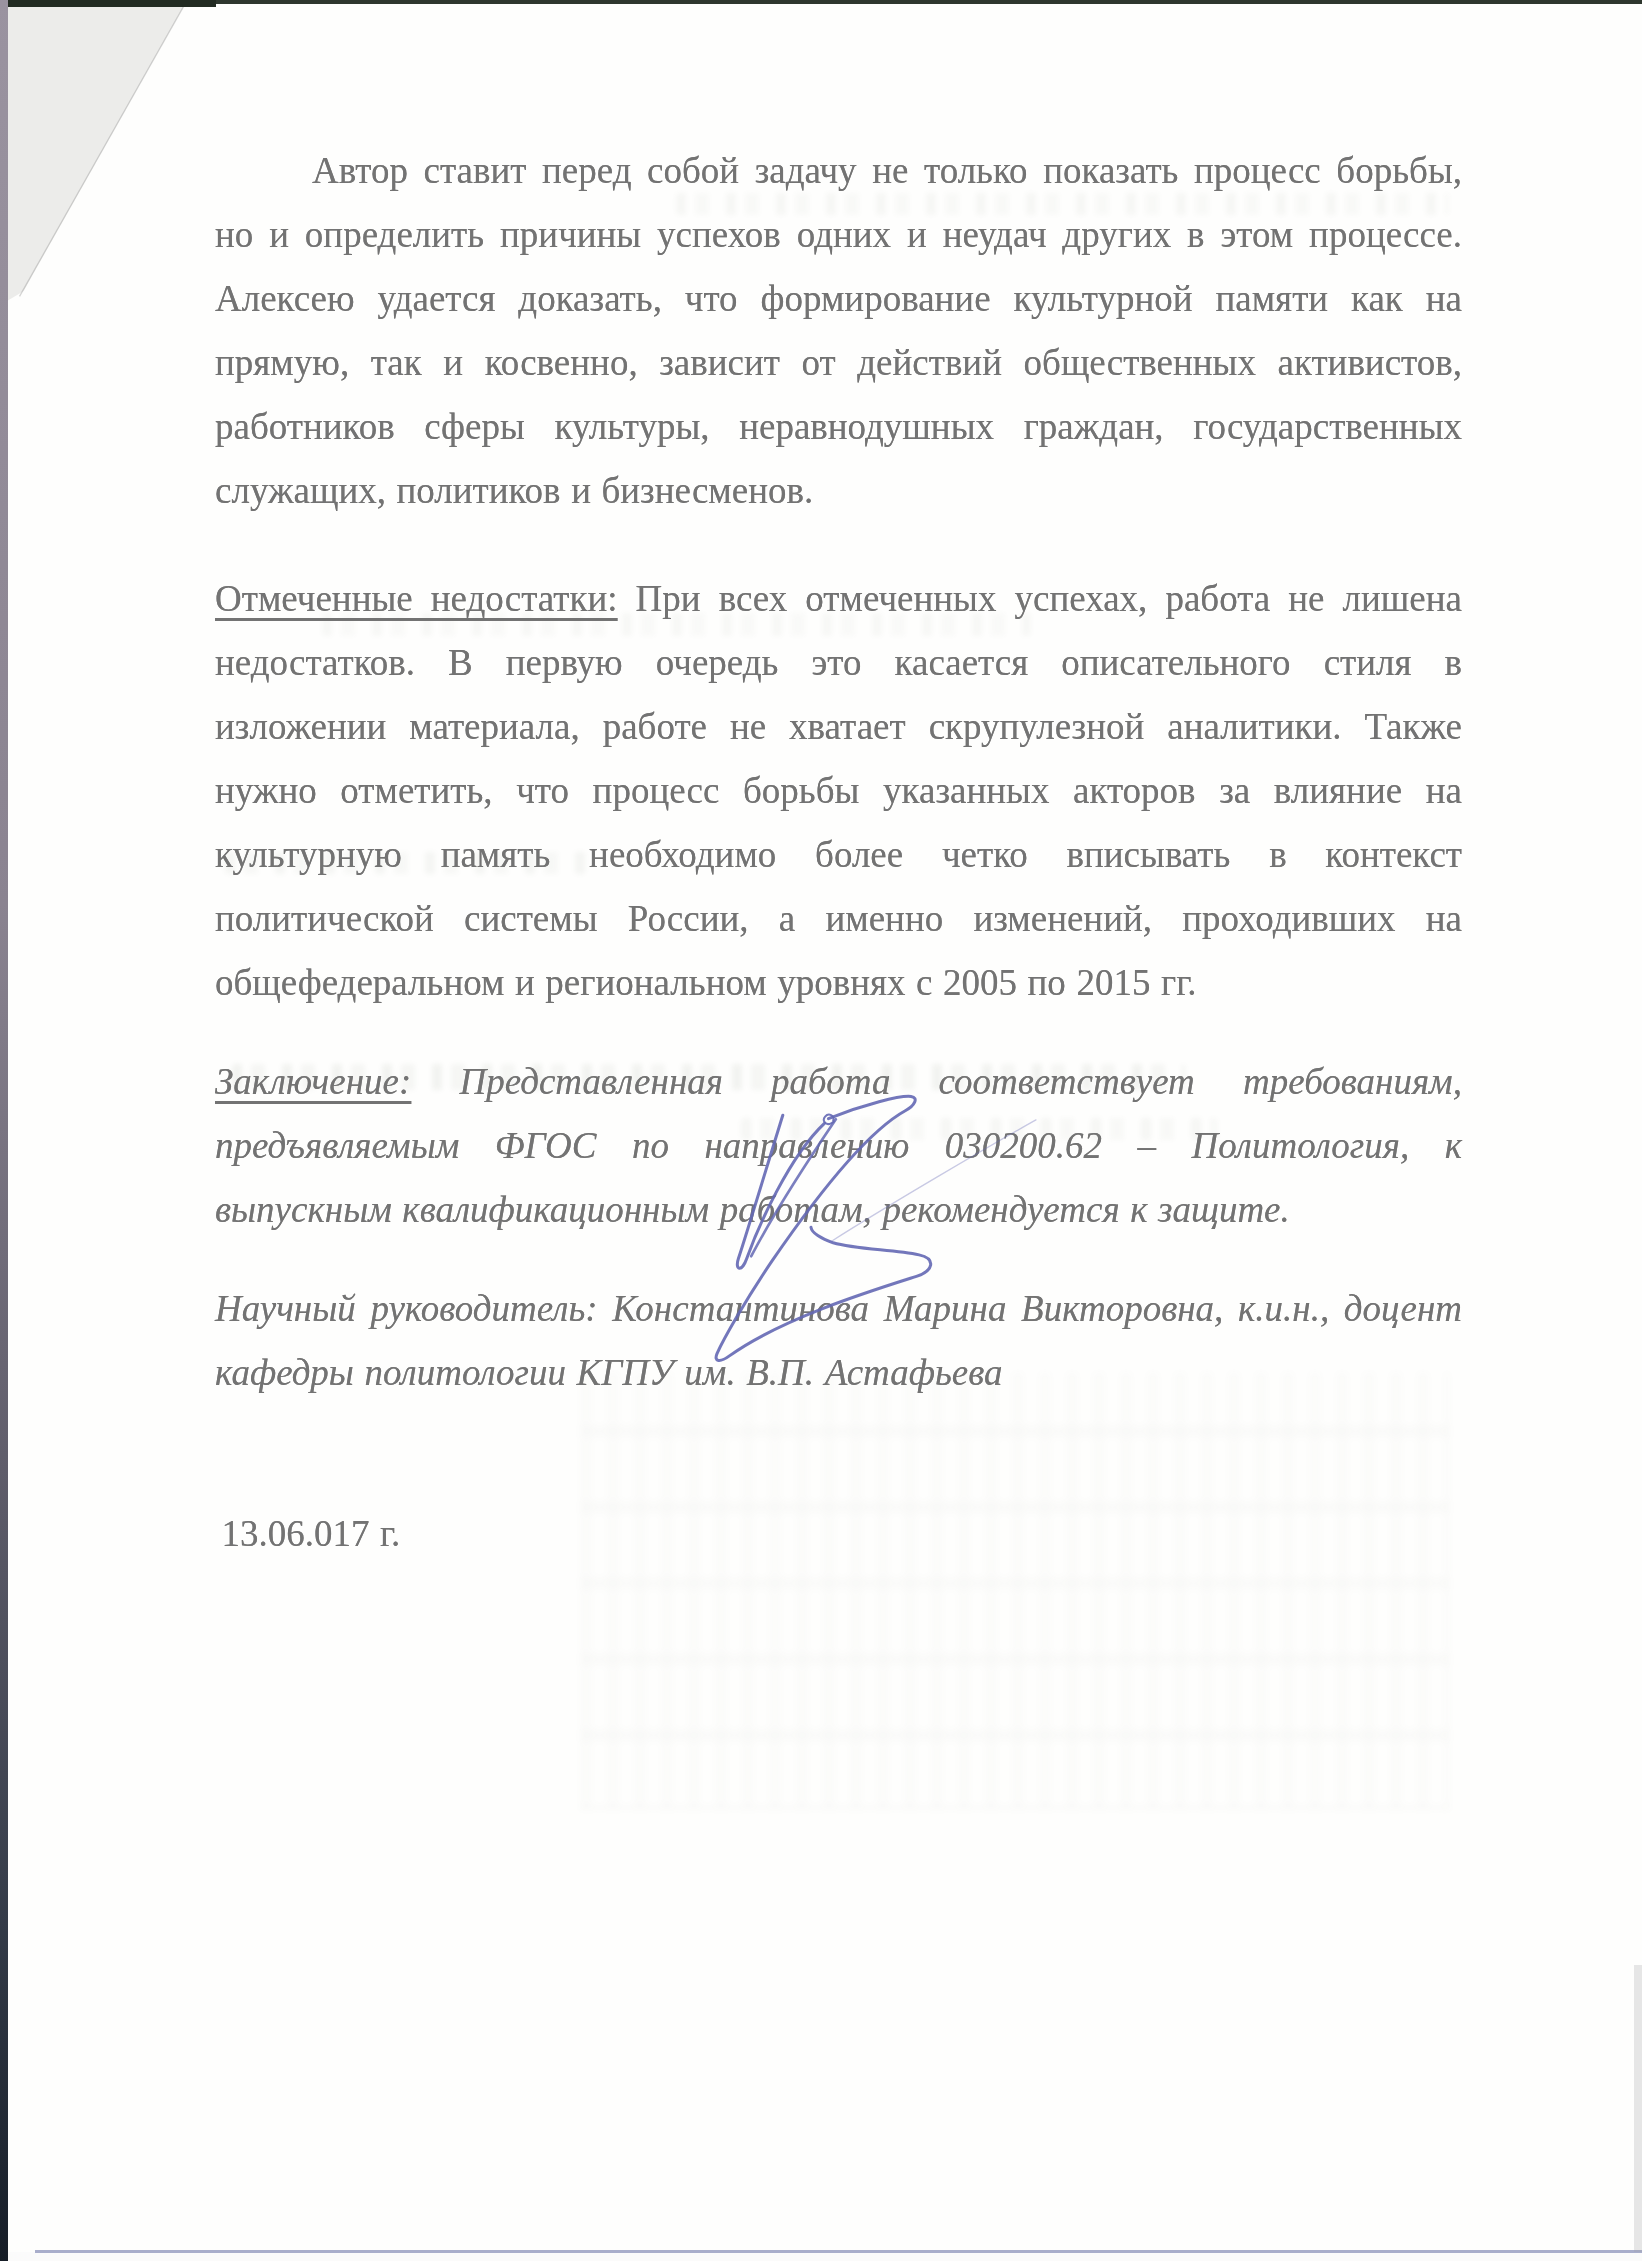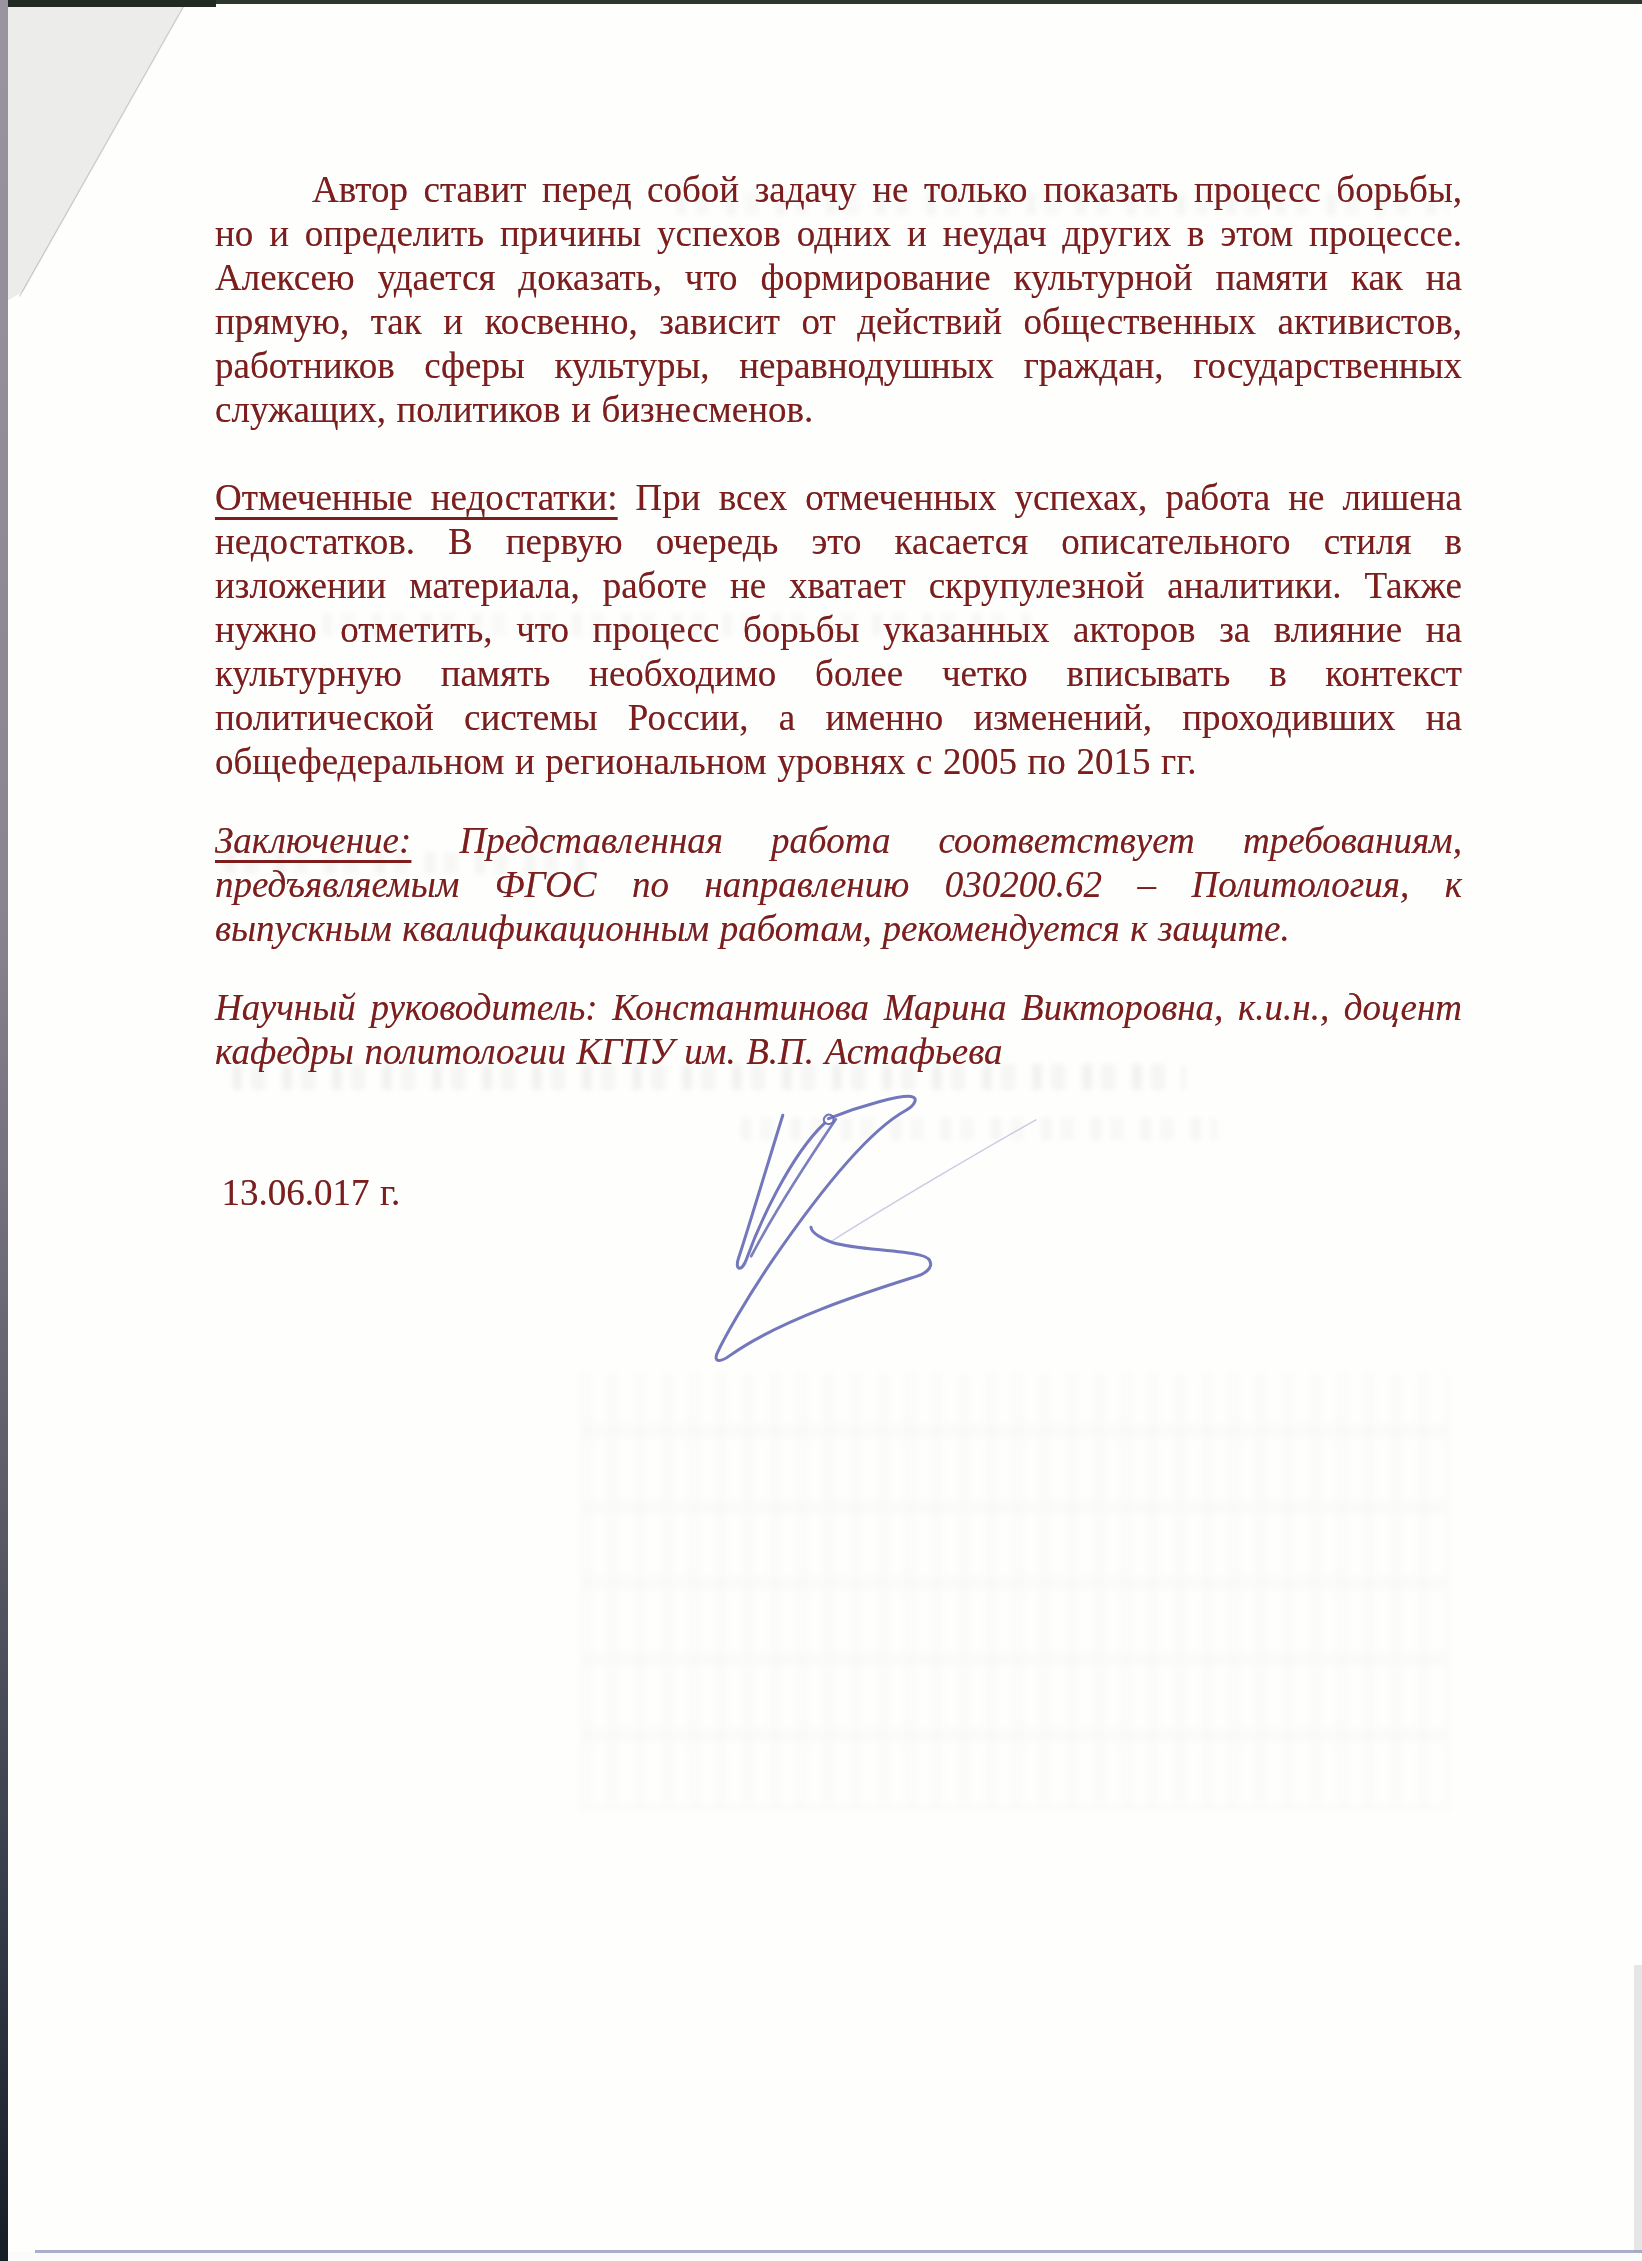--- a/index.html
+++ b/index.html
@@ -65,25 +65,25 @@
       repeating-linear-gradient(180deg, rgba(115,120,105,0) 0 52px,
         rgba(115,120,105,0.45) 54px 64px, rgba(115,120,105,0) 67px 76px),
       repeating-linear-gradient(90deg, rgba(115,120,105,0.35) 0 11.6px,
         rgba(115,120,105,0) 11.6px 27px);
     filter: blur(3.2px);
     pointer-events: none;
   }
   
   .text-block {
     position: absolute;
-    left: 215px; top: 168px;
+    left: 215px; top: 139px;
     width: 1247px;
-    color: #7f1d1d;
+    color: #737373;
     font-size: 37px;
-    line-height: 44px;
+    line-height: 64px;
     text-align: justify;
     text-align-last: left;
     word-spacing: 1.3px;
     text-shadow: 0 0 0.6px rgba(50,50,50,0.55);
   }
   .text-block p { margin: 0; }
   .p-indent { text-indent: 97px; }
   .gap-lg { margin-top: 44px !important; }
   .gap-md { margin-top: 35px !important; font-style: italic; }
   .u {

